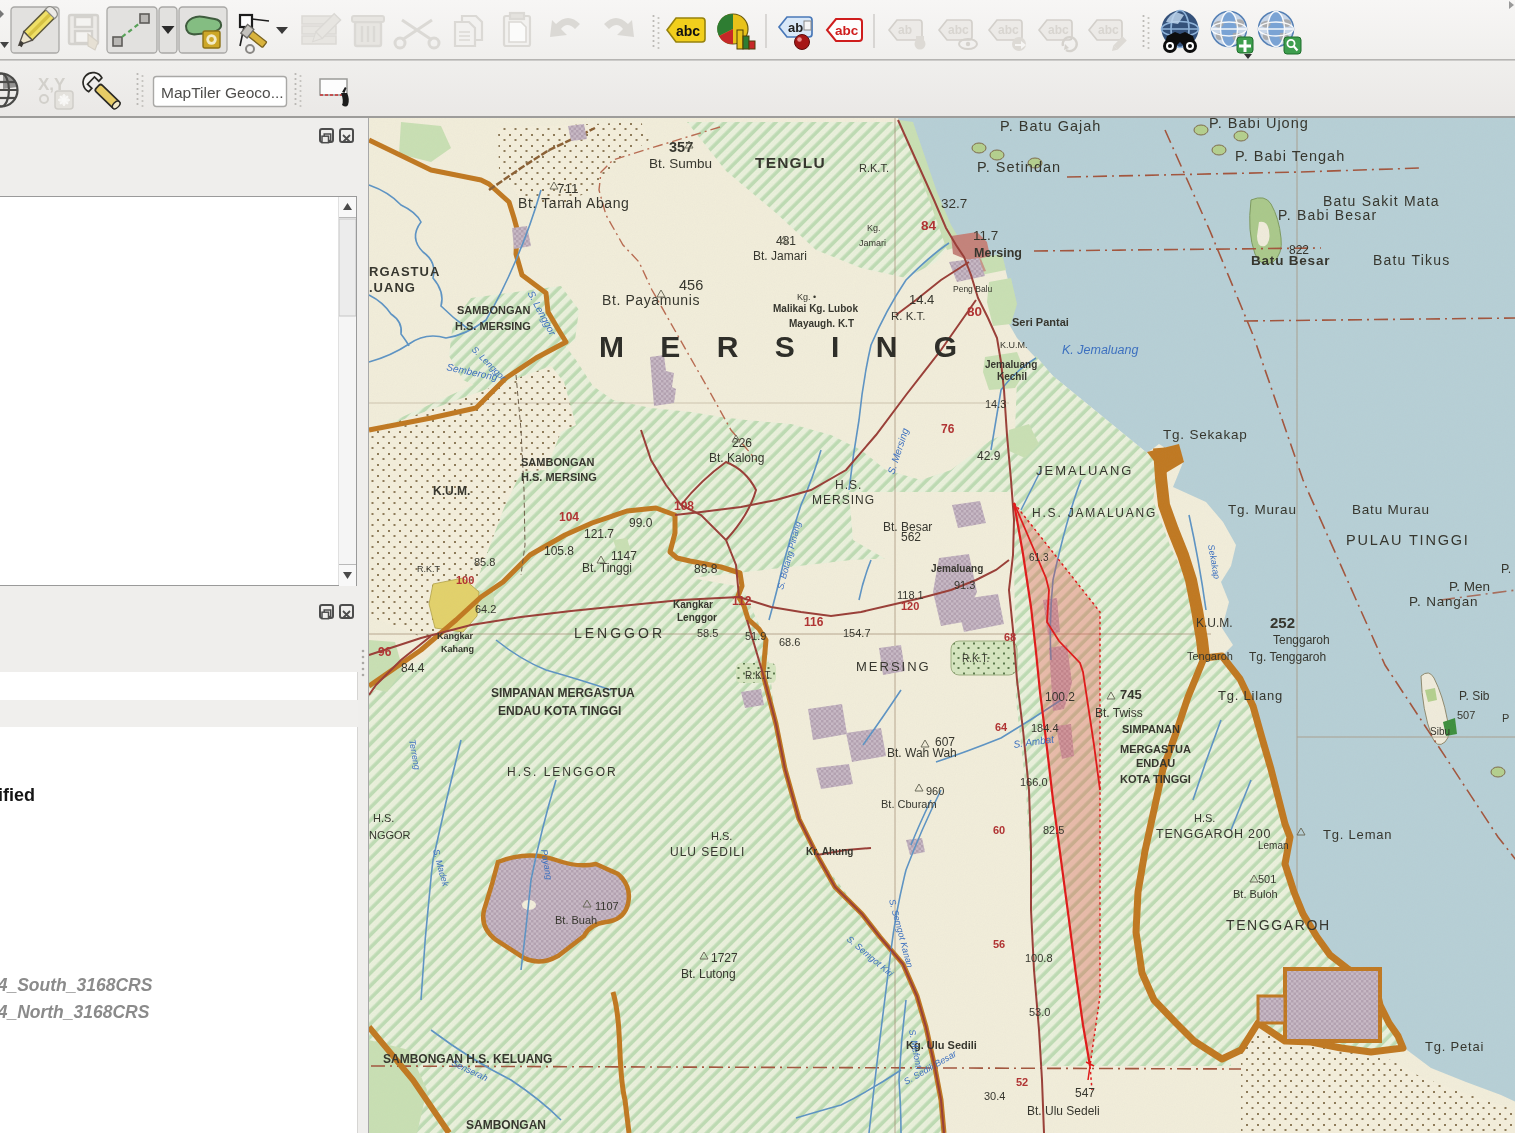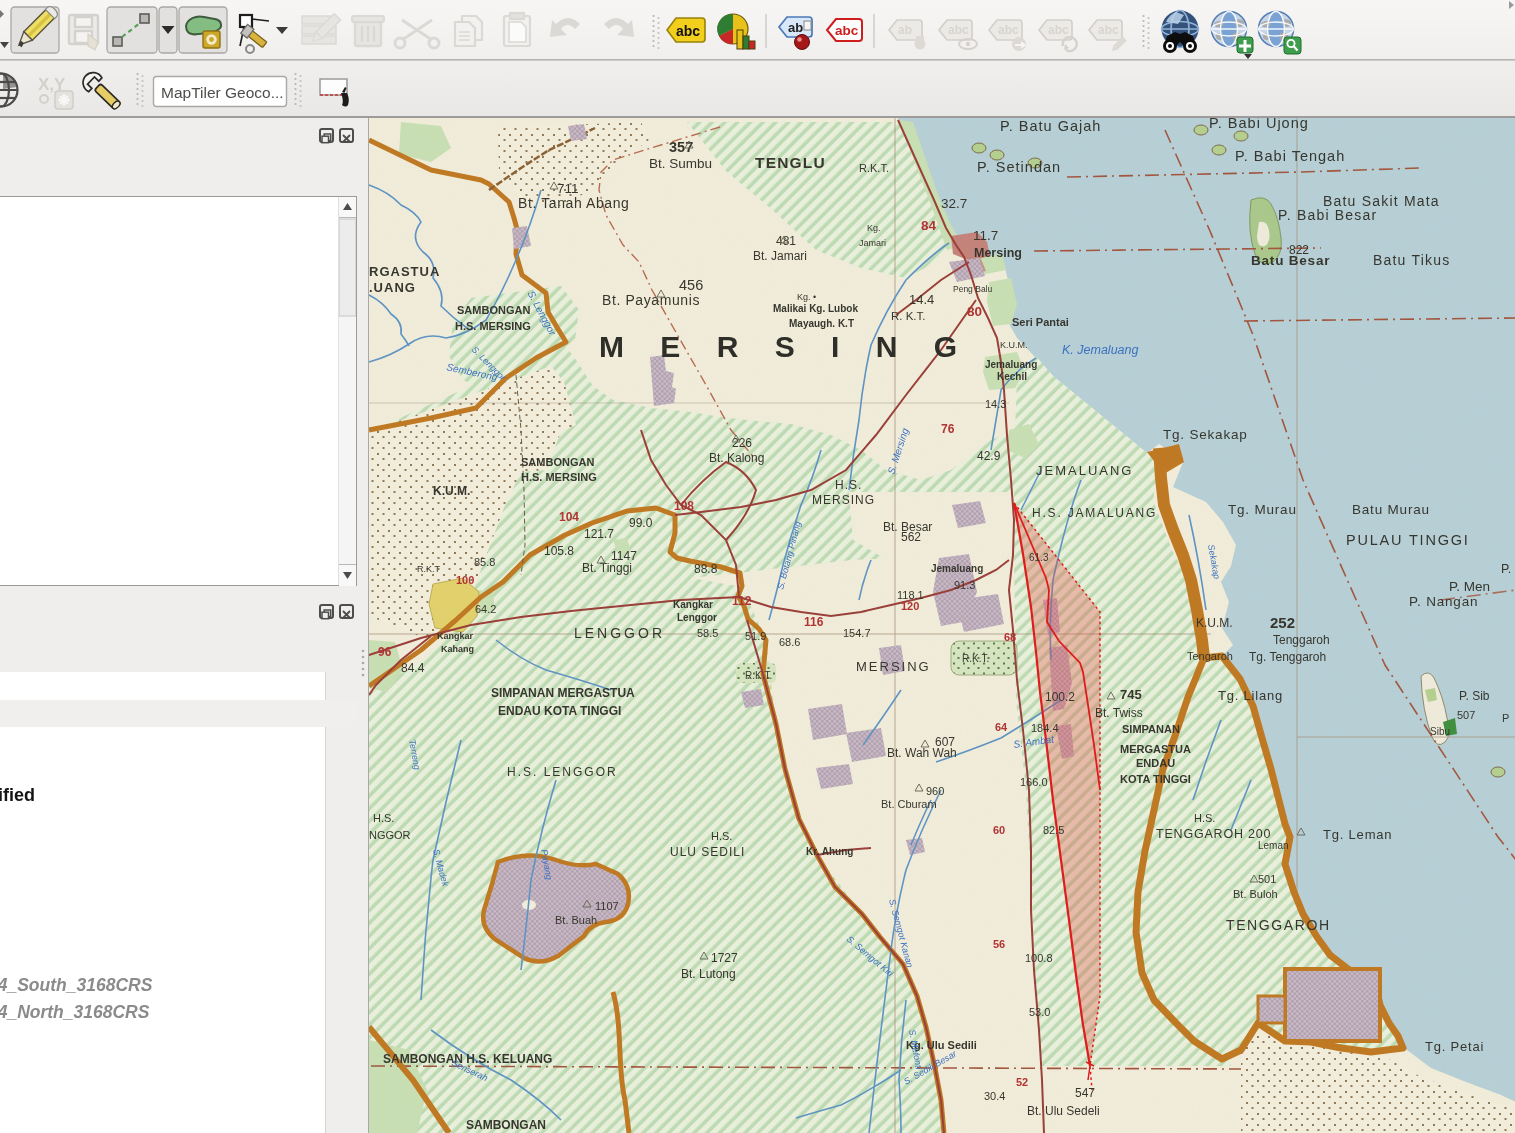--- a/index.html
+++ b/index.html
@@ -287,21 +287,21 @@
           <path d="M4,375 l4.5,7 4.5,-7 z" fill="#4a4a4a"></path>
         </svg></div>
     </div>
     <div class="pbtn" style="left:319px;top:486px"><svg width="11" height="11" viewBox="0 0 11 11">
         <rect x="3.2" y="1" width="6.5" height="6.5" fill="none" stroke="#4d4d4d" stroke-width="1.5"></rect>
         <rect x="1" y="3.2" width="6.5" height="6.5" fill="#efeeec" stroke="#4d4d4d" stroke-width="1.5"></rect>
       </svg></div>
     <div class="pbtn" style="left:339px;top:486px"><svg width="11" height="11" viewBox="0 0 11 11">
         <path d="M2,2 L9,9 M9,2 L2,9" stroke="#4d4d4d" stroke-width="1.8"></path>
       </svg></div>
-    <div style="position:absolute;left:0;top:554px;width:326px;height:461px;background:#fff;border-right:1px solid #d6d5d3;box-sizing:border-box;">
+    <div style="position:absolute;left:0;top:554px;width:358px;height:461px;background:#fff;border-right:1px solid #d6d5d3;box-sizing:border-box;">
       <div style="position:absolute;left:0;top:28px;width:358px;height:27px;background:#f0efed;"></div>
       <div style="position:absolute;left:-2px;top:113px;font-size:18px;font-weight:bold;color:#141414;">ified</div>
       <div style="position:absolute;left:-13px;top:303px;font-size:17.5px;font-weight:bold;font-style:italic;color:#8b8b8b;">T4_South_3168CRS</div>
       <div style="position:absolute;left:-13px;top:330px;font-size:17.5px;font-weight:bold;font-style:italic;color:#8b8b8b;">T4_North_3168CRS</div>
     </div>
     <svg style="position:absolute;left:358px;top:530px" width="10" height="32" viewBox="0 0 10 32">
       <circle cx="5" cy="3" r="1.3" fill="#aaa8a4"></circle>
       <circle cx="5" cy="9" r="1.3" fill="#aaa8a4"></circle>
       <circle cx="5" cy="15" r="1.3" fill="#aaa8a4"></circle>
       <circle cx="5" cy="21" r="1.3" fill="#aaa8a4"></circle>

